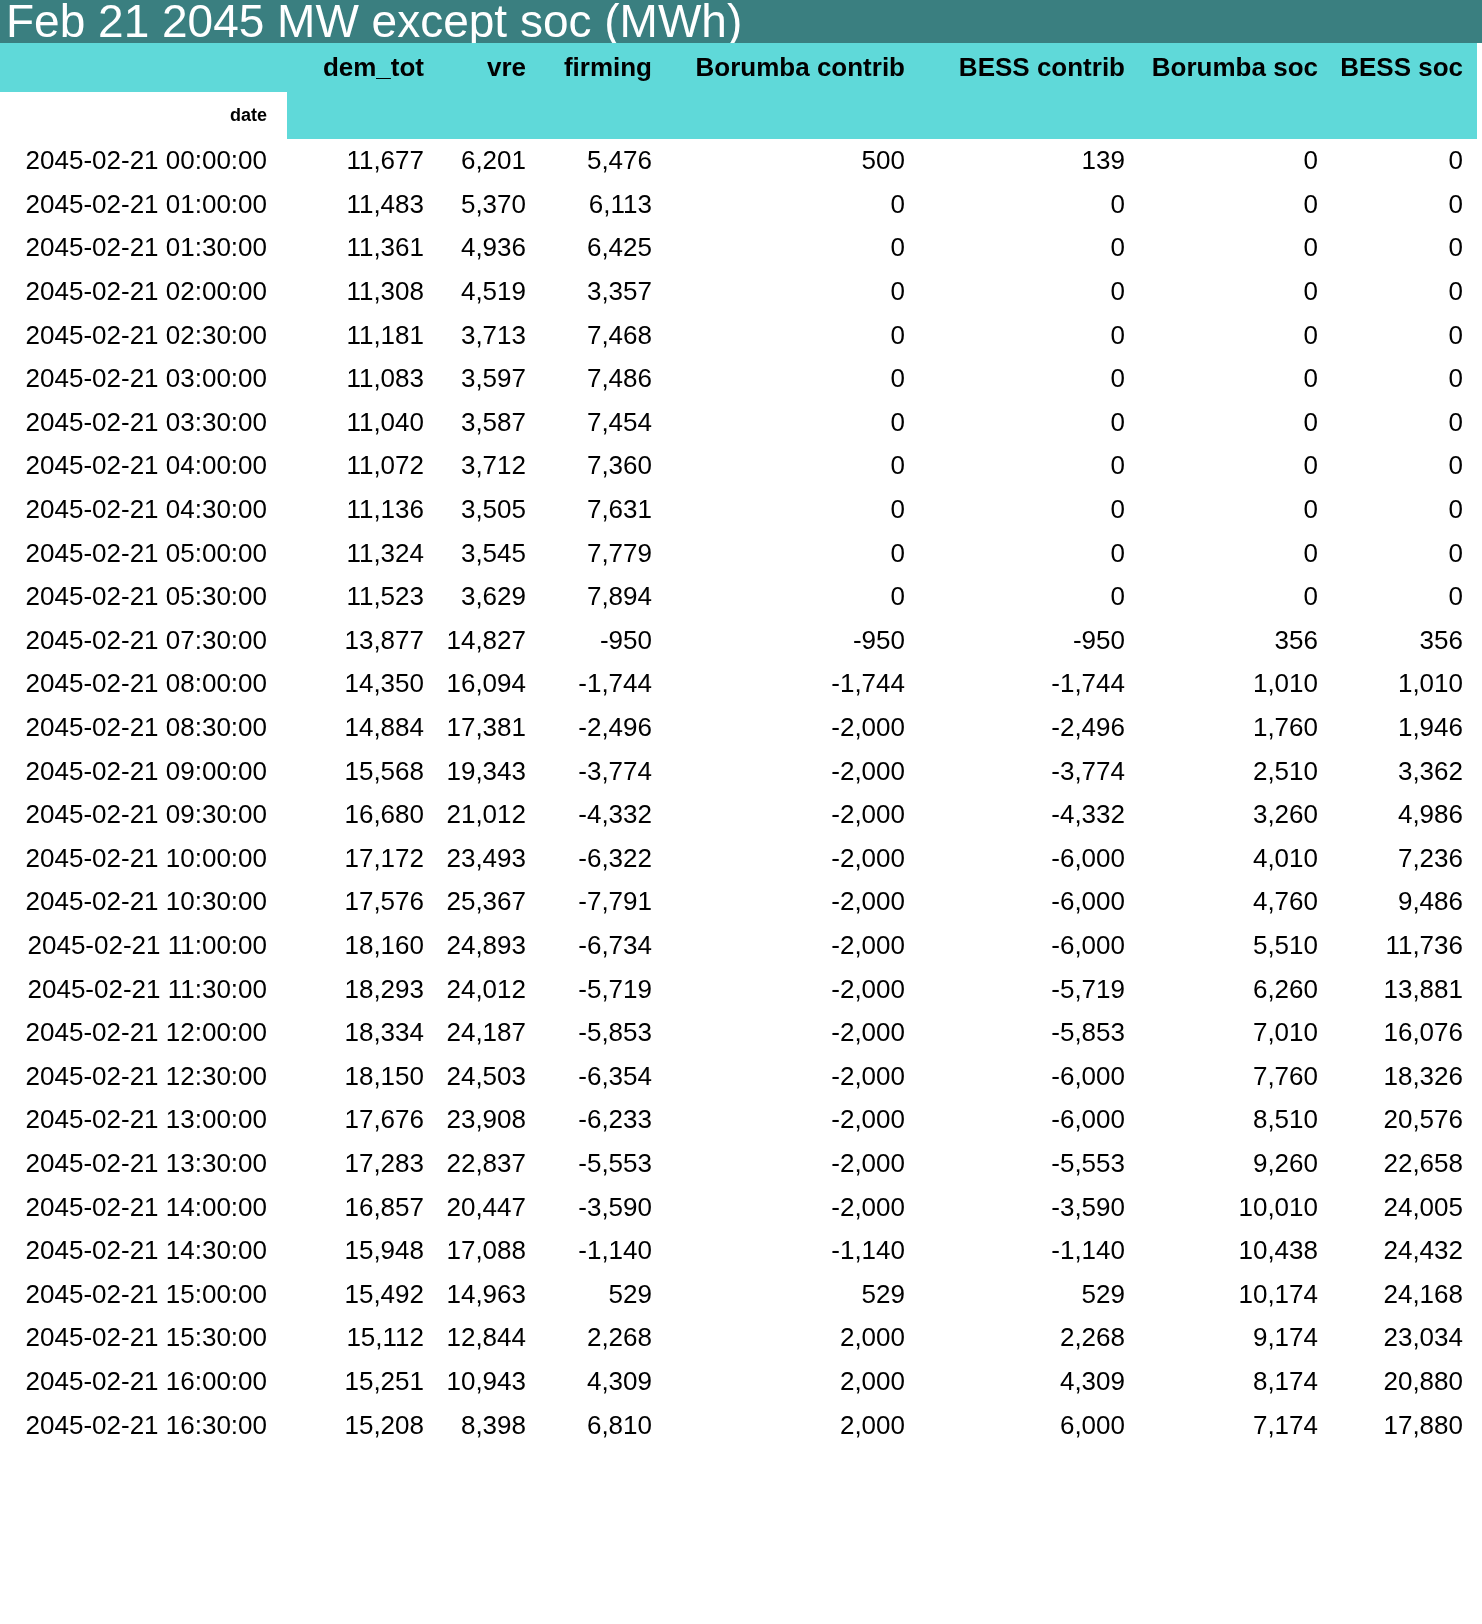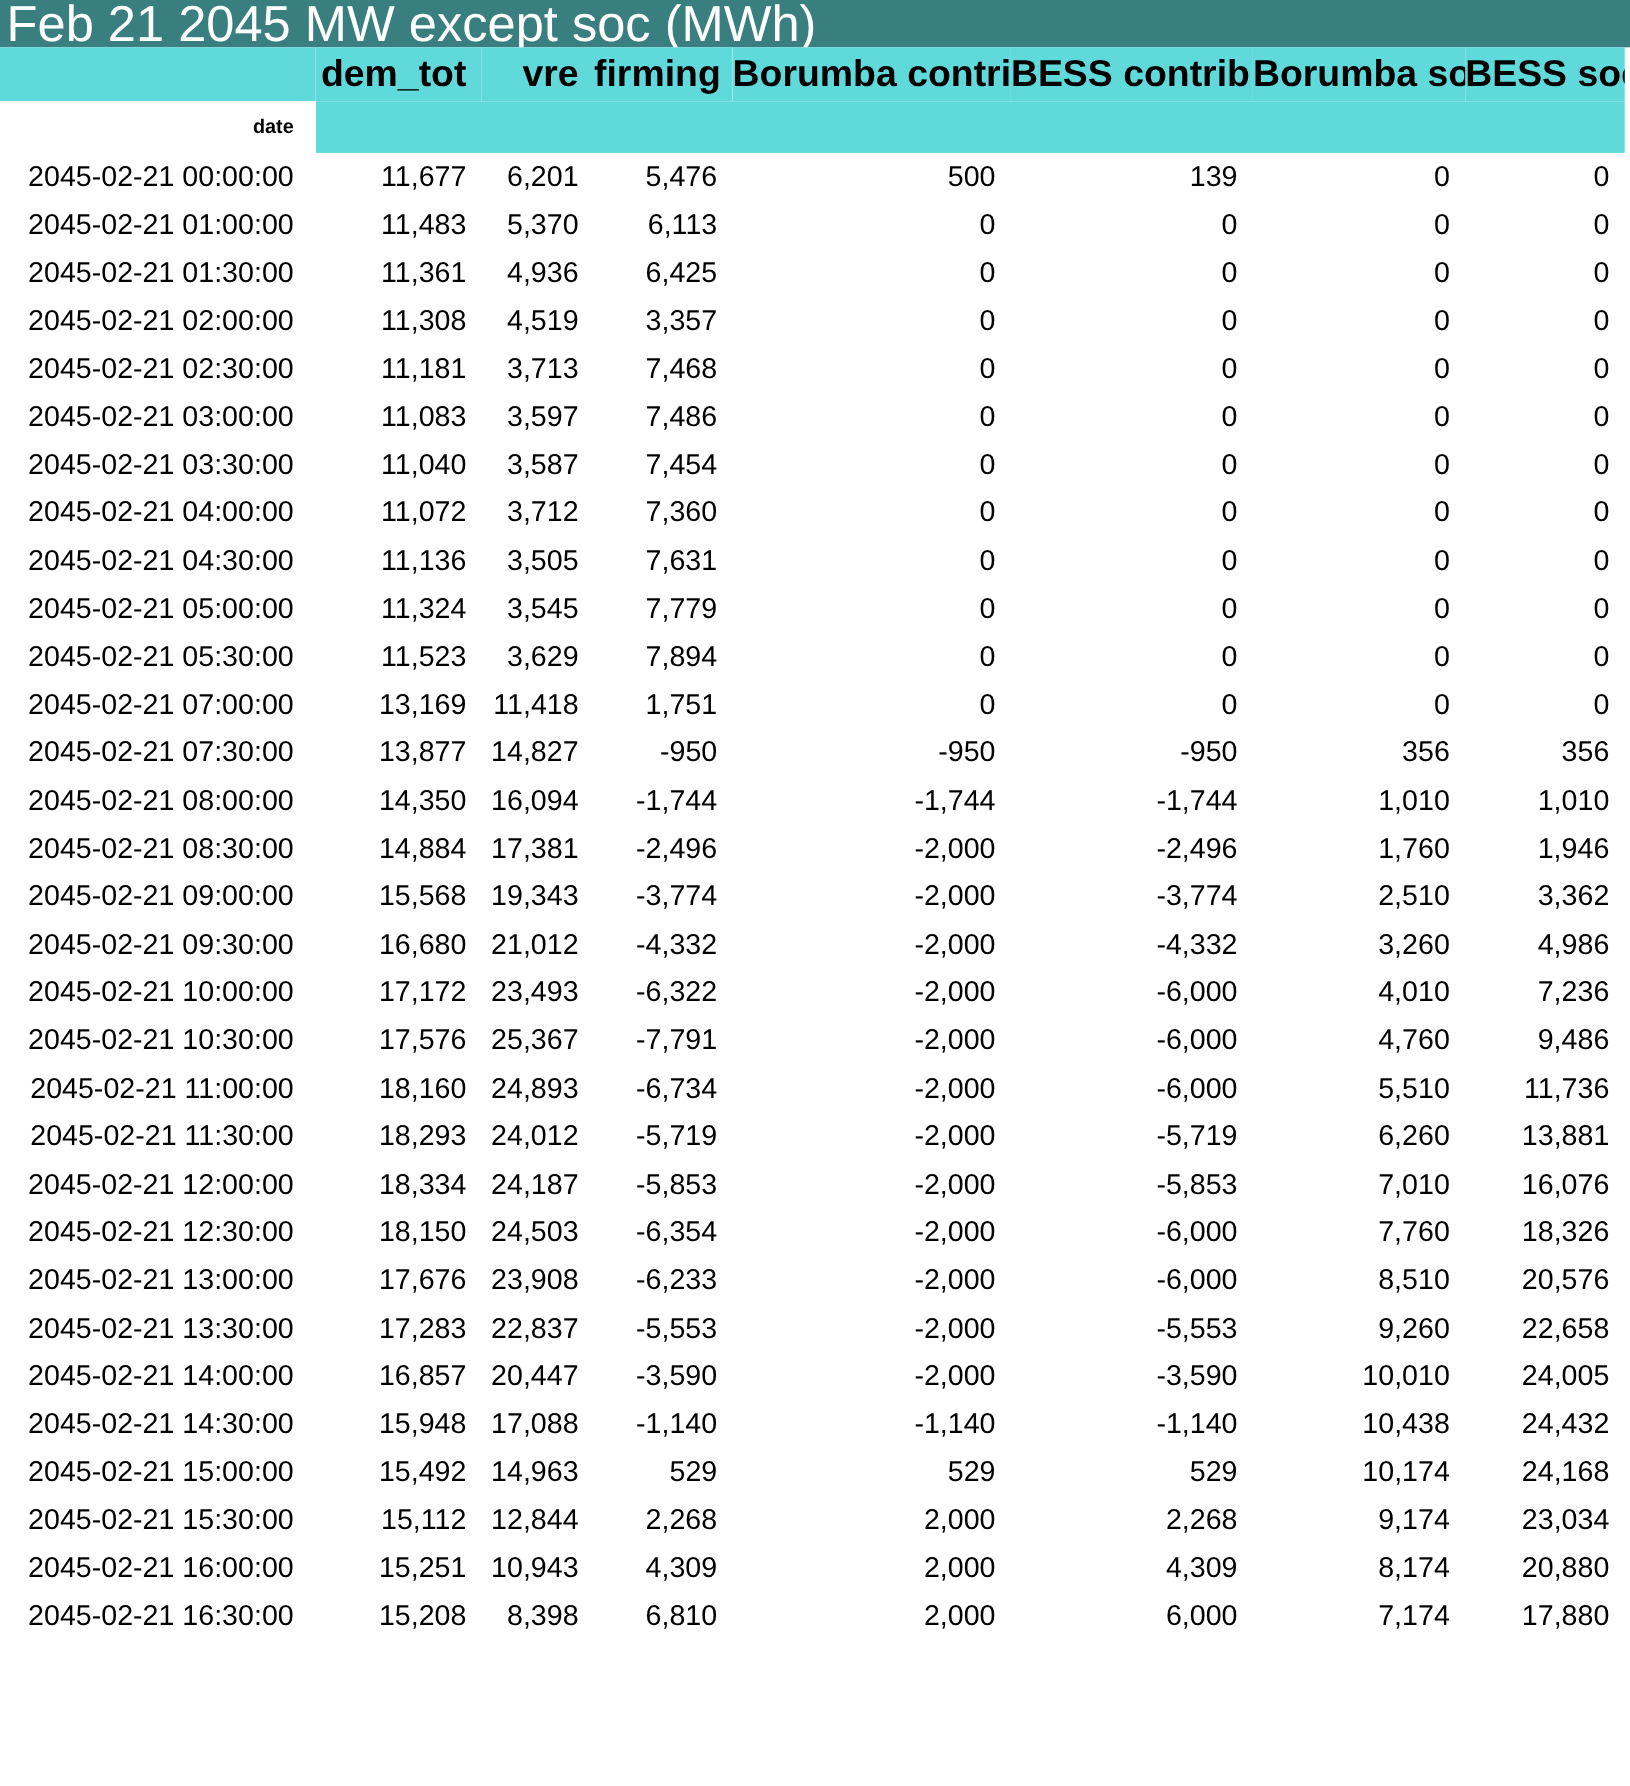--- a/index.html
+++ b/index.html
@@ -28,21 +28,21 @@
   }
   th, td {
     text-align: right;
     white-space: nowrap;
     overflow: hidden;
     vertical-align: middle;
   }
   thead tr.columns-row th {
     background: var(--c-header, #5FD9D9);
     font-weight: bold;
-    font-size: 34px;
+    font-size: 26px;
     height: 49px;
     padding-right: 14px;
   }
   thead tr.index-row th {
     height: 47px;
     font-weight: bold;
     font-size: 18px;
   }
   thead tr.index-row th.index-name {
     background: #ffffff;
@@ -199,30 +199,20 @@
           <td class="date-cell">2045-02-21 05:30:00</td>
           <td>11,523</td>
           <td>3,629</td>
           <td>7,894</td>
           <td>0</td>
           <td>0</td>
           <td>0</td>
           <td>0</td>
         </tr>
         <tr>
-          <td class="date-cell">2045-02-21 07:00:00</td>
-          <td>13,169</td>
-          <td>11,418</td>
-          <td>1,751</td>
-          <td>0</td>
-          <td>0</td>
-          <td>0</td>
-          <td>0</td>
-        </tr>
-        <tr>
           <td class="date-cell">2045-02-21 07:30:00</td>
           <td>13,877</td>
           <td>14,827</td>
           <td>-950</td>
           <td>-950</td>
           <td>-950</td>
           <td>356</td>
           <td>356</td>
         </tr>
         <tr>

